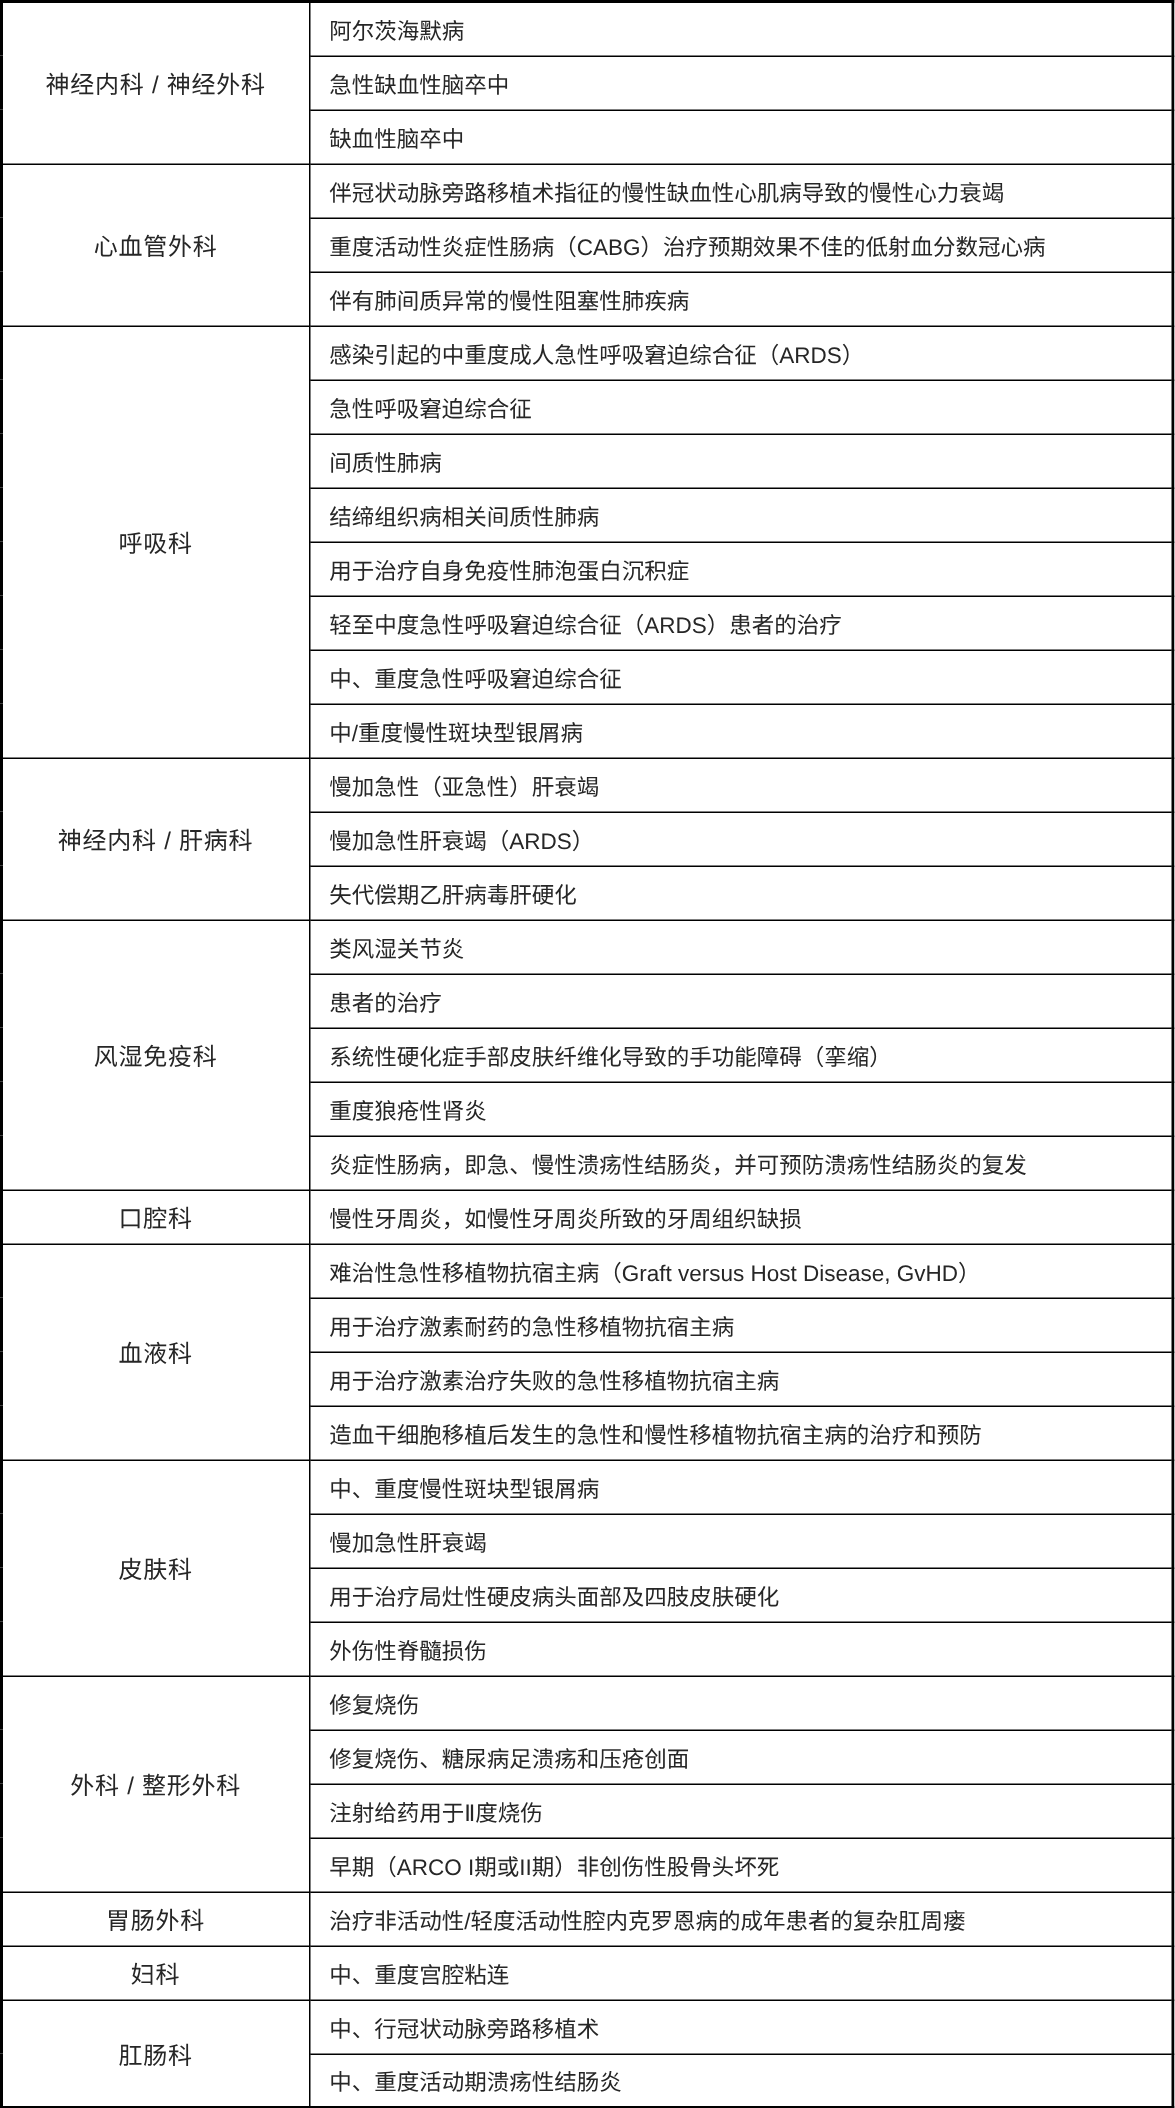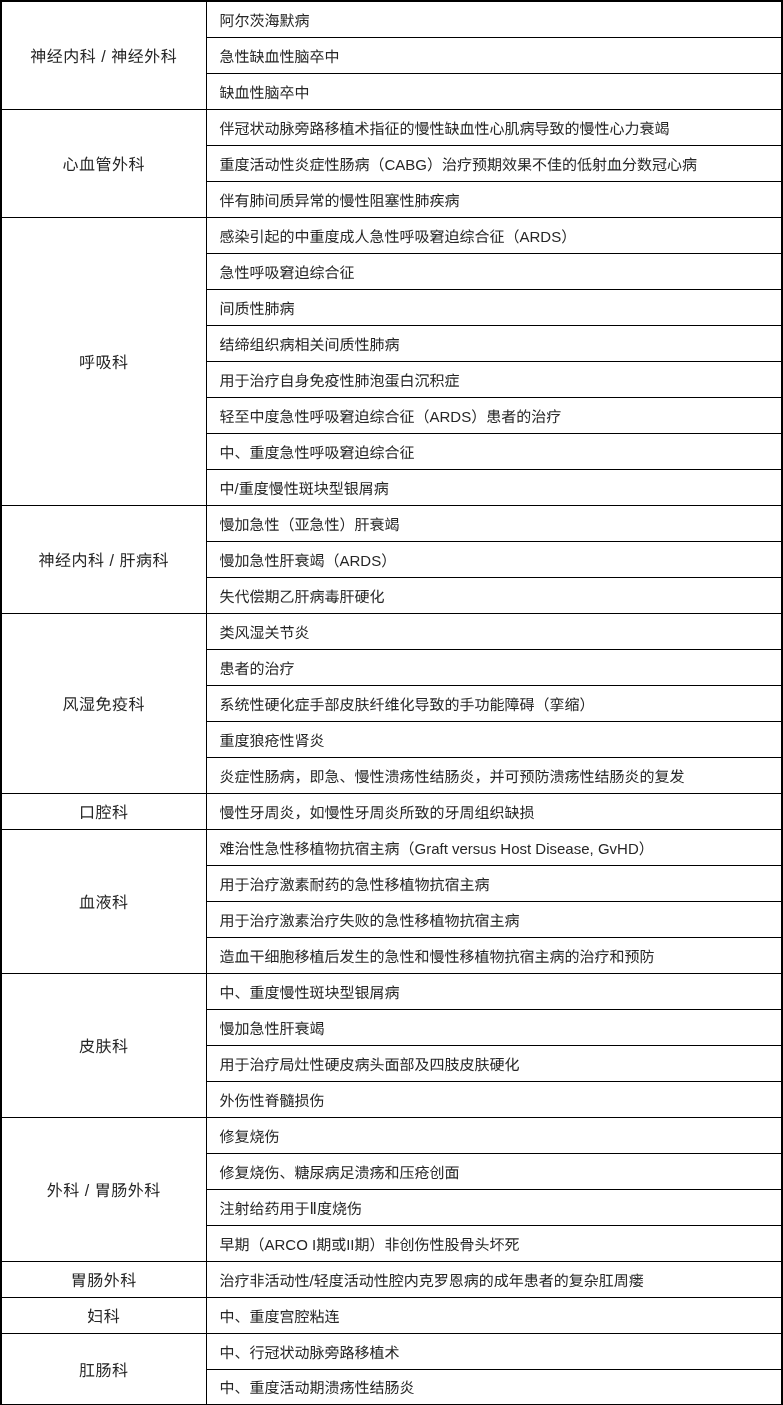--- a/index.html
+++ b/index.html
@@ -146,21 +146,21 @@
         <tr>
           <td class="ind-cell">慢加急性肝衰竭</td>
         </tr>
         <tr>
           <td class="ind-cell">用于治疗局灶性硬皮病头面部及四肢皮肤硬化</td>
         </tr>
         <tr>
           <td class="ind-cell">外伤性脊髓损伤</td>
         </tr>
         <tr class="section-start">
-          <td class="dept-cell" rowspan="4">外科 / 胃肠外科</td>
+          <td class="dept-cell" rowspan="4">外科 / 整形外科</td>
           <td class="ind-cell">修复烧伤</td>
         </tr>
         <tr>
           <td class="ind-cell">修复烧伤、糖尿病足溃疡和压疮创面</td>
         </tr>
         <tr>
           <td class="ind-cell">注射给药用于Ⅱ度烧伤</td>
         </tr>
         <tr>
           <td class="ind-cell">早期（ARCO I期或II期）非创伤性股骨头坏死</td>

